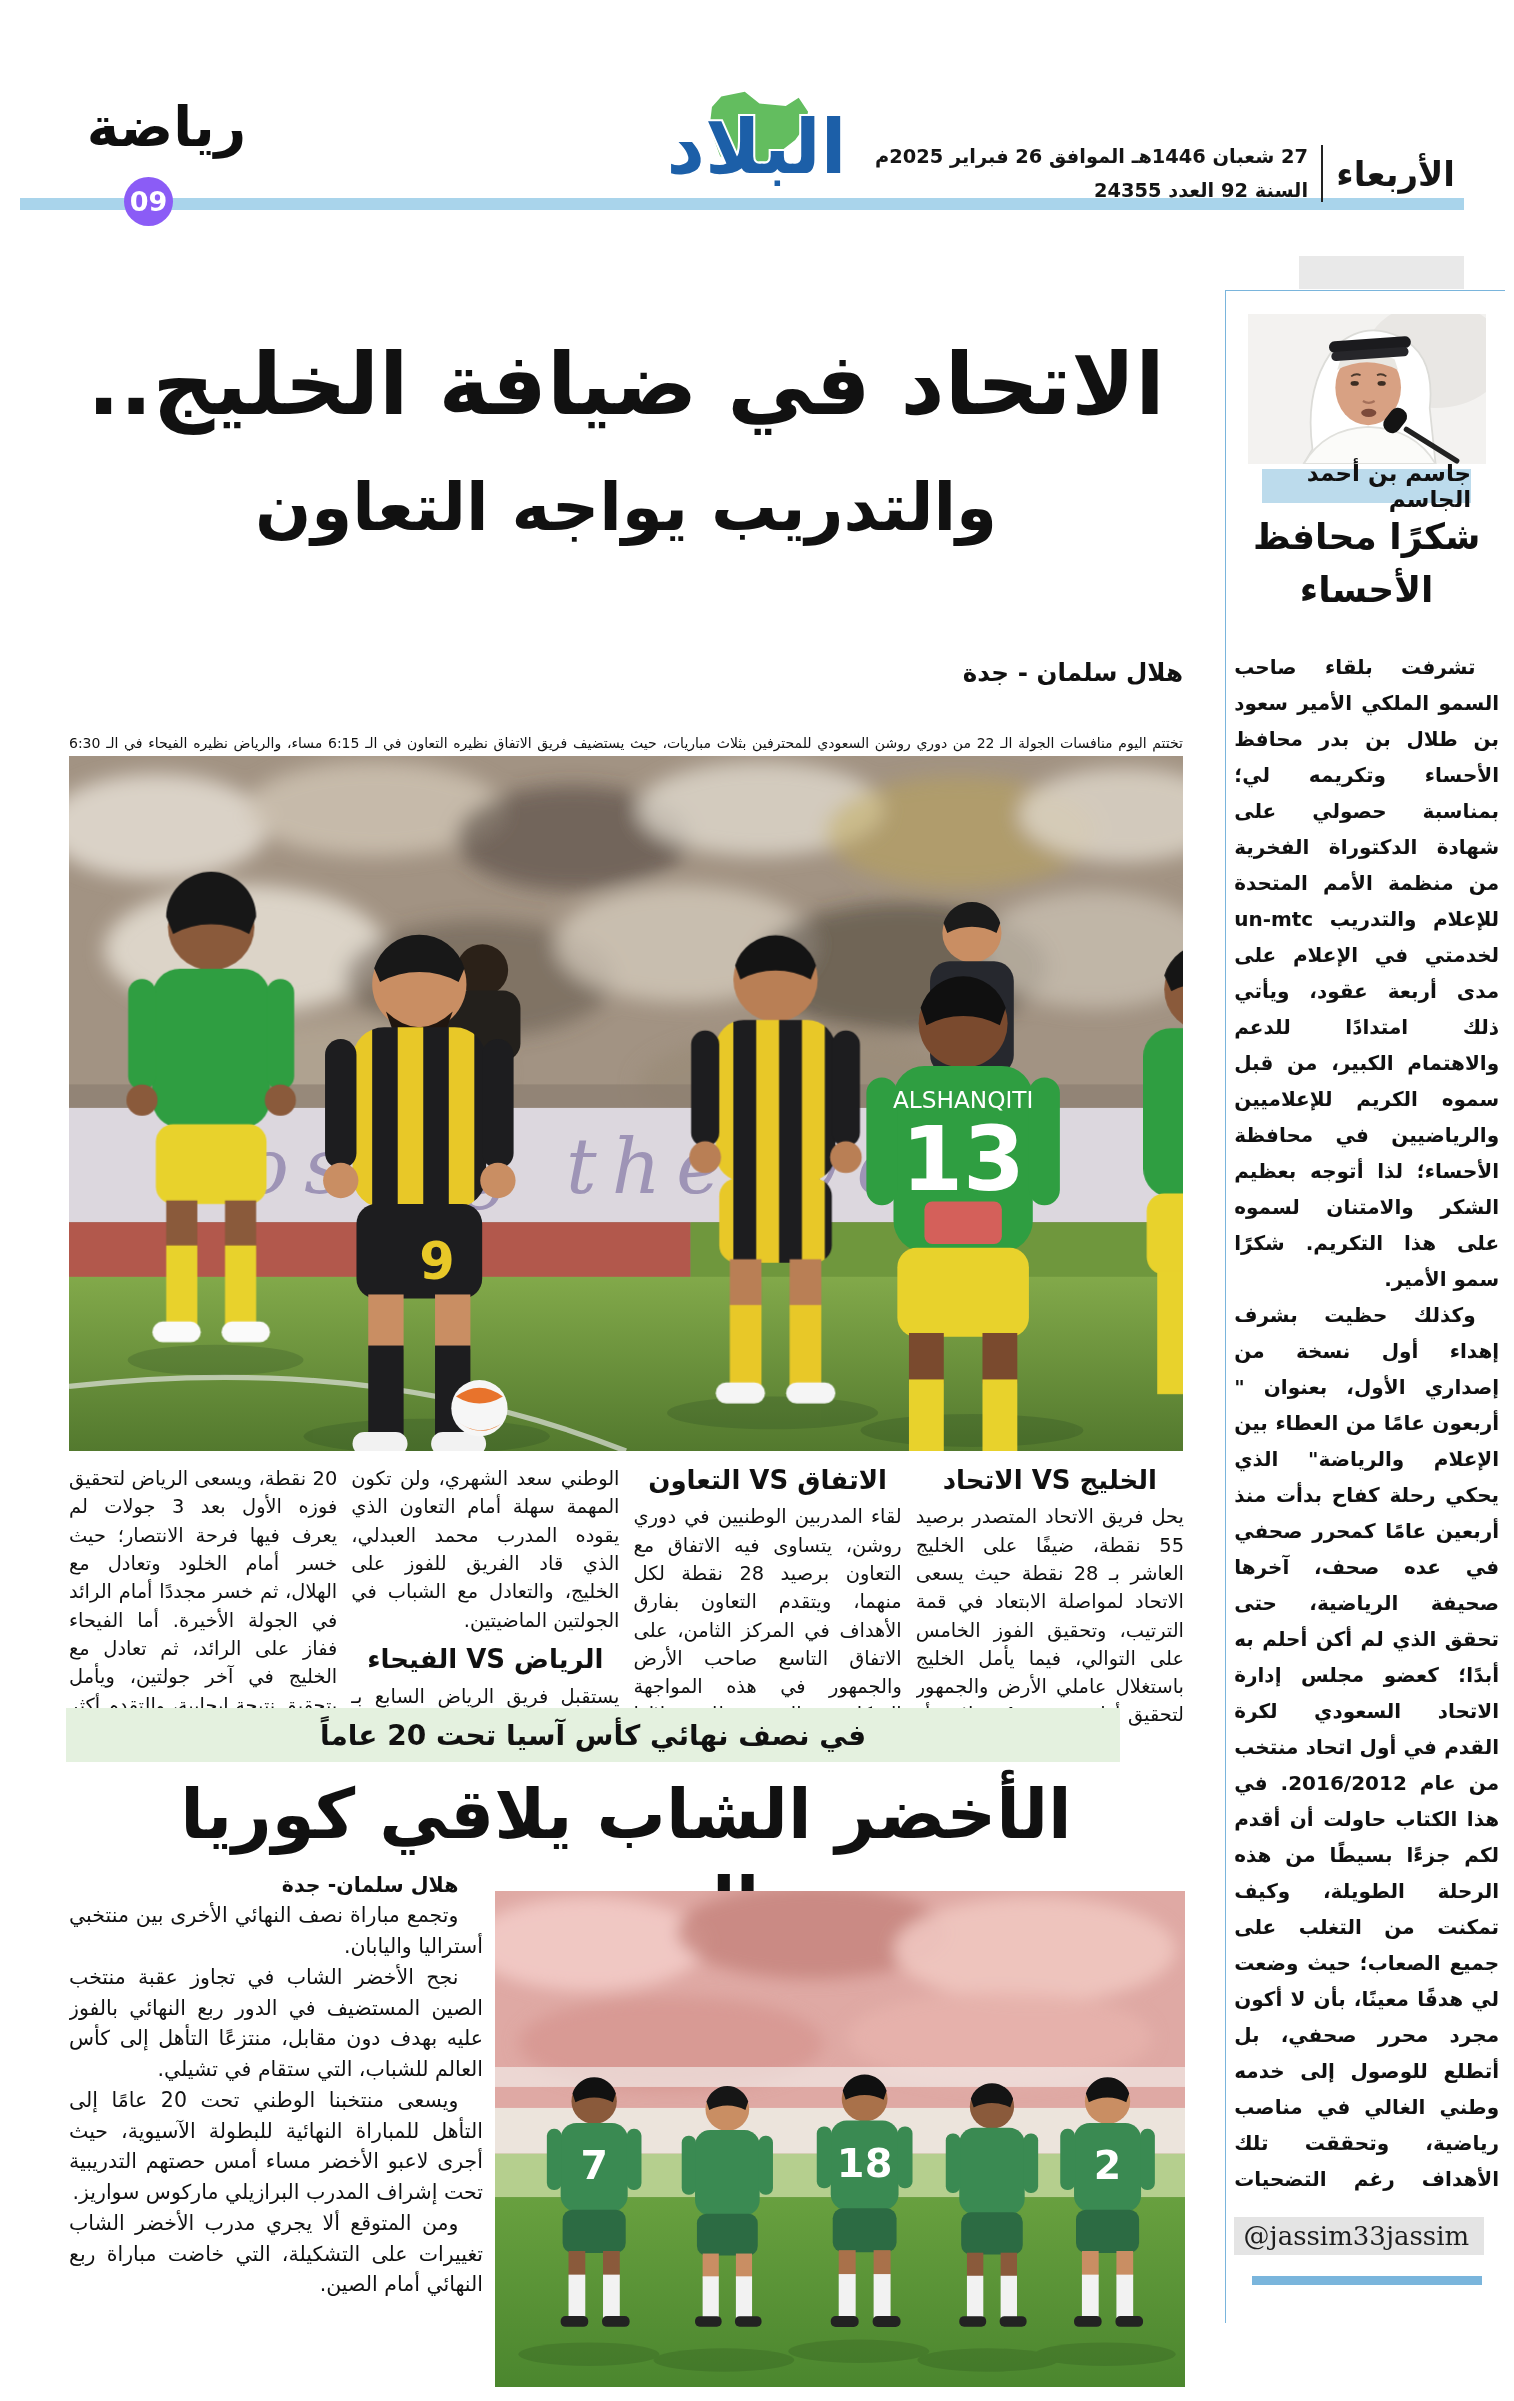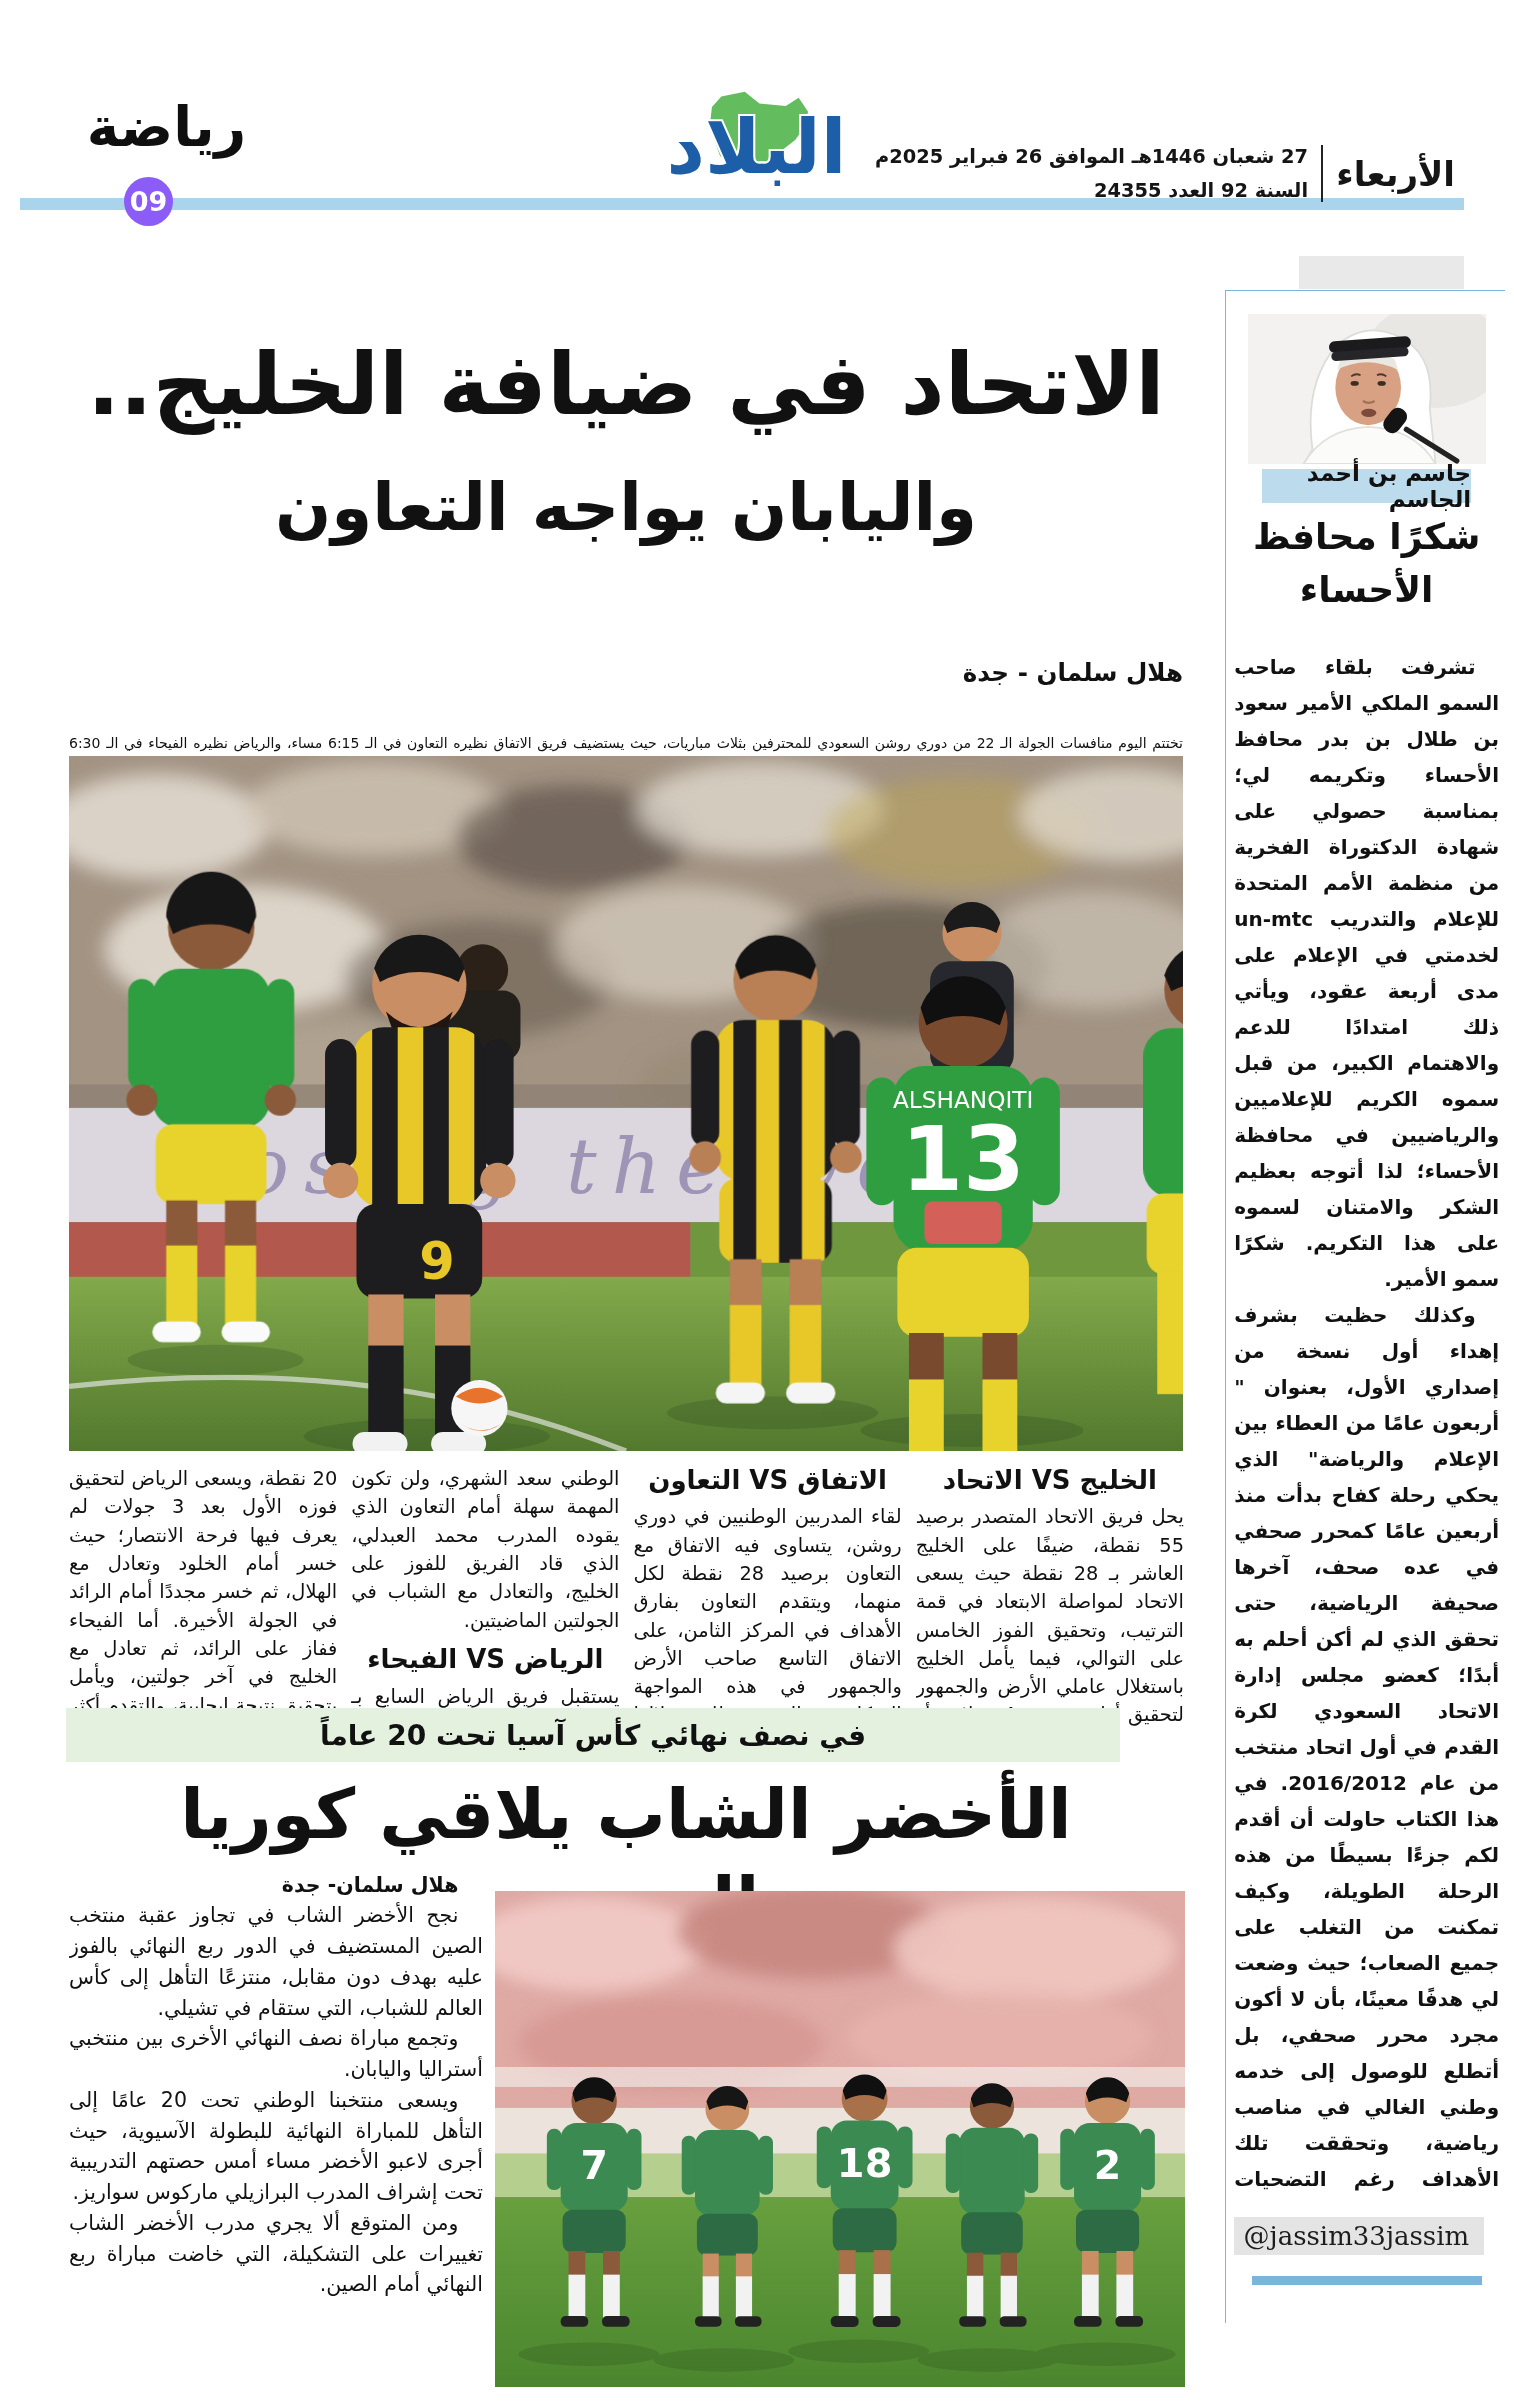--- a/index.html
+++ b/index.html
@@ -88,21 +88,21 @@
   <div class="dateblock">
     <div class="day">الأربعاء</div>
     <div class="vdiv"></div>
     <div class="lines">
       <div>27 شعبان 1446هـ الموافق 26 فبراير 2025م</div>
       <div>السنة 92 العدد 24355</div>
     </div>
   </div>
 
   <div class="headline1a">الاتحاد في ضيافة الخليج..</div>
-  <div class="headline1b">واليابان يواجه التعاون</div>
+  <div class="headline1b">والتدريب يواجه التعاون</div>
   <div class="byline1">هلال سلمان - جدة</div>
   <div class="lede">تختتم اليوم منافسات الجولة الـ 22 من دوري روشن السعودي للمحترفين بثلاث مباريات، حيث يستضيف فريق الاتفاق نظيره التعاون في الـ 6:15 مساء، والرياض نظيره الفيحاء في الـ 6:30 مساء، في حين يحل الاتحاد ضيفًا على الخليج في الـ 8 مساء.</div>
 
   <div class="photo-main">
     <svg viewBox="0 0 1900 1185" preserveAspectRatio="none">
       <defs>
         <pattern id="stripes" width="26" height="12" patternUnits="userSpaceOnUse">
           <rect width="26" height="12" fill="#e8c828"></rect>
           <rect width="13" height="12" fill="#1d1d1f"></rect>
         </pattern>
@@ -268,22 +268,22 @@
   </div>
 
   <div class="kicker2-bar">
     <span>في نصف نهائي كأس آسيا تحت 20 عاماً</span>
   </div>
   <div class="headline2">الأخضر الشاب يلاقي كوريا الجنوبية</div>
 
   <div class="article2">
     <div class="art2-text">
       <p class="byline2">هلال سلمان- جدة</p>
+      <p>وتجمع مباراة نصف النهائي الأخرى بين منتخبي أستراليا واليابان.</p>
       <p>نجح الأخضر الشاب في تجاوز عقبة منتخب الصين المستضيف في الدور ربع النهائي بالفوز عليه بهدف دون مقابل، منتزعًا التأهل إلى كأس العالم للشباب، التي ستقام في تشيلي.</p>
-      <p>وتجمع مباراة نصف النهائي الأخرى بين منتخبي أستراليا واليابان.</p>
       <p>ويسعى منتخبنا الوطني تحت 20 عامًا إلى التأهل للمباراة النهائية للبطولة الآسيوية، حيث أجرى لاعبو الأخضر مساء أمس حصتهم التدريبية تحت إشراف المدرب البرازيلي ماركوس سواريز.</p>
       <p>ومن المتوقع ألا يجري مدرب الأخضر الشاب تغييرات على التشكيلة، التي خاضت مباراة ربع النهائي أمام الصين.</p>
     </div>
 
     <div class="art2-photo">
       <svg viewBox="0 0 1176 846" preserveAspectRatio="none">
         <defs>
           <linearGradient id="grass2" x1="0" y1="0" x2="0" y2="1">
             <stop offset="0" stop-color="#68a03f"></stop>
               <stop offset="1" stop-color="#4b862e"></stop>

